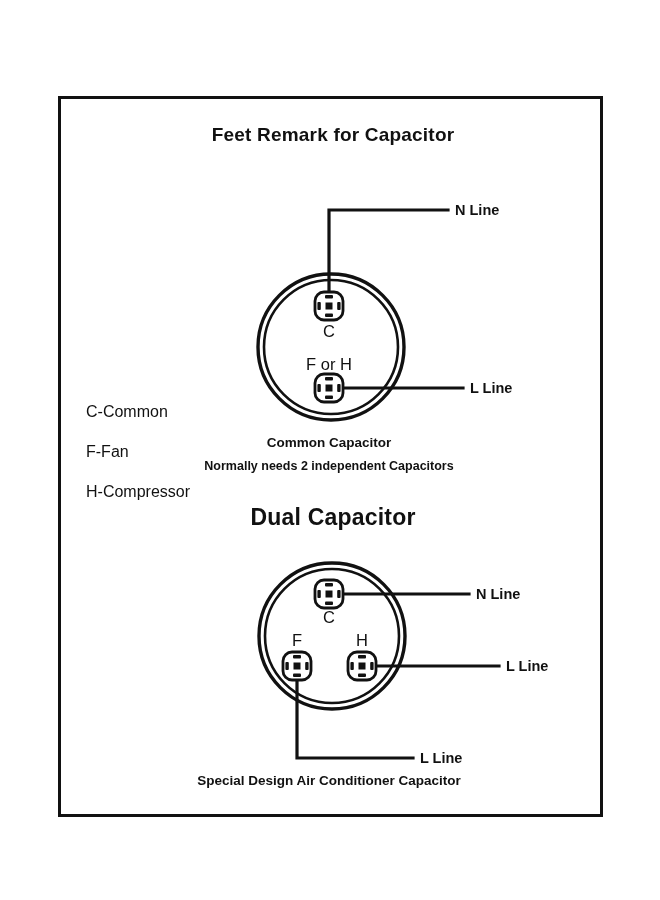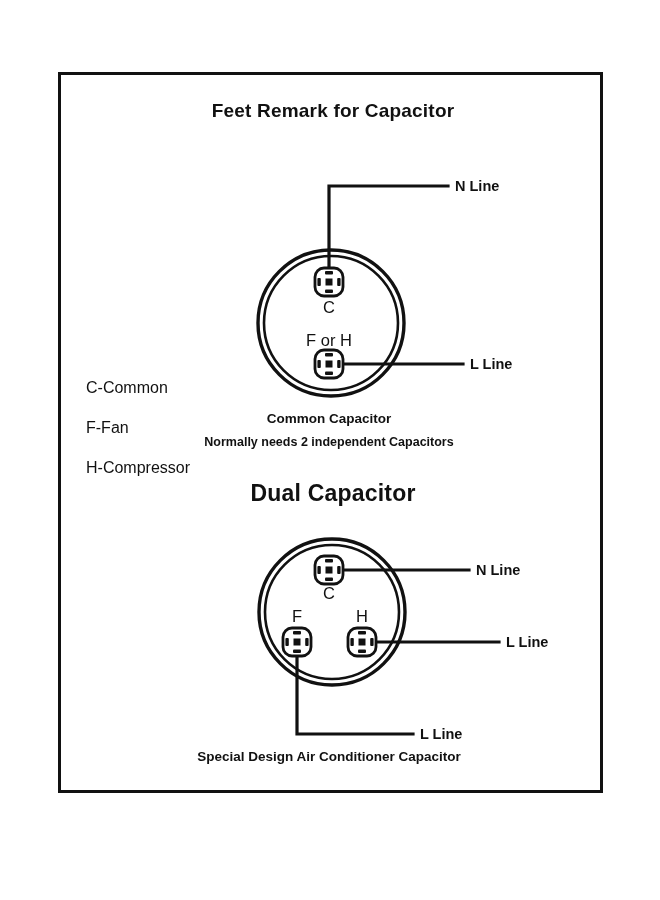--- a/index.html
+++ b/index.html
@@ -16,21 +16,21 @@
   }
   #page {
     position: relative;
     width: 660px;
     height: 900px;
     background: #ffffff;
   }
   #diagram-frame {
     position: absolute;
     left: 58px;
-    top: 72px;
+    top: 96px;
     width: 545px;
     height: 721px;
     border: 3px solid #111111;
     background: #ffffff;
     box-sizing: border-box;
     padding-left: 40px;
   }
   #diagram-svg {
     position: absolute;
     left: 0;

